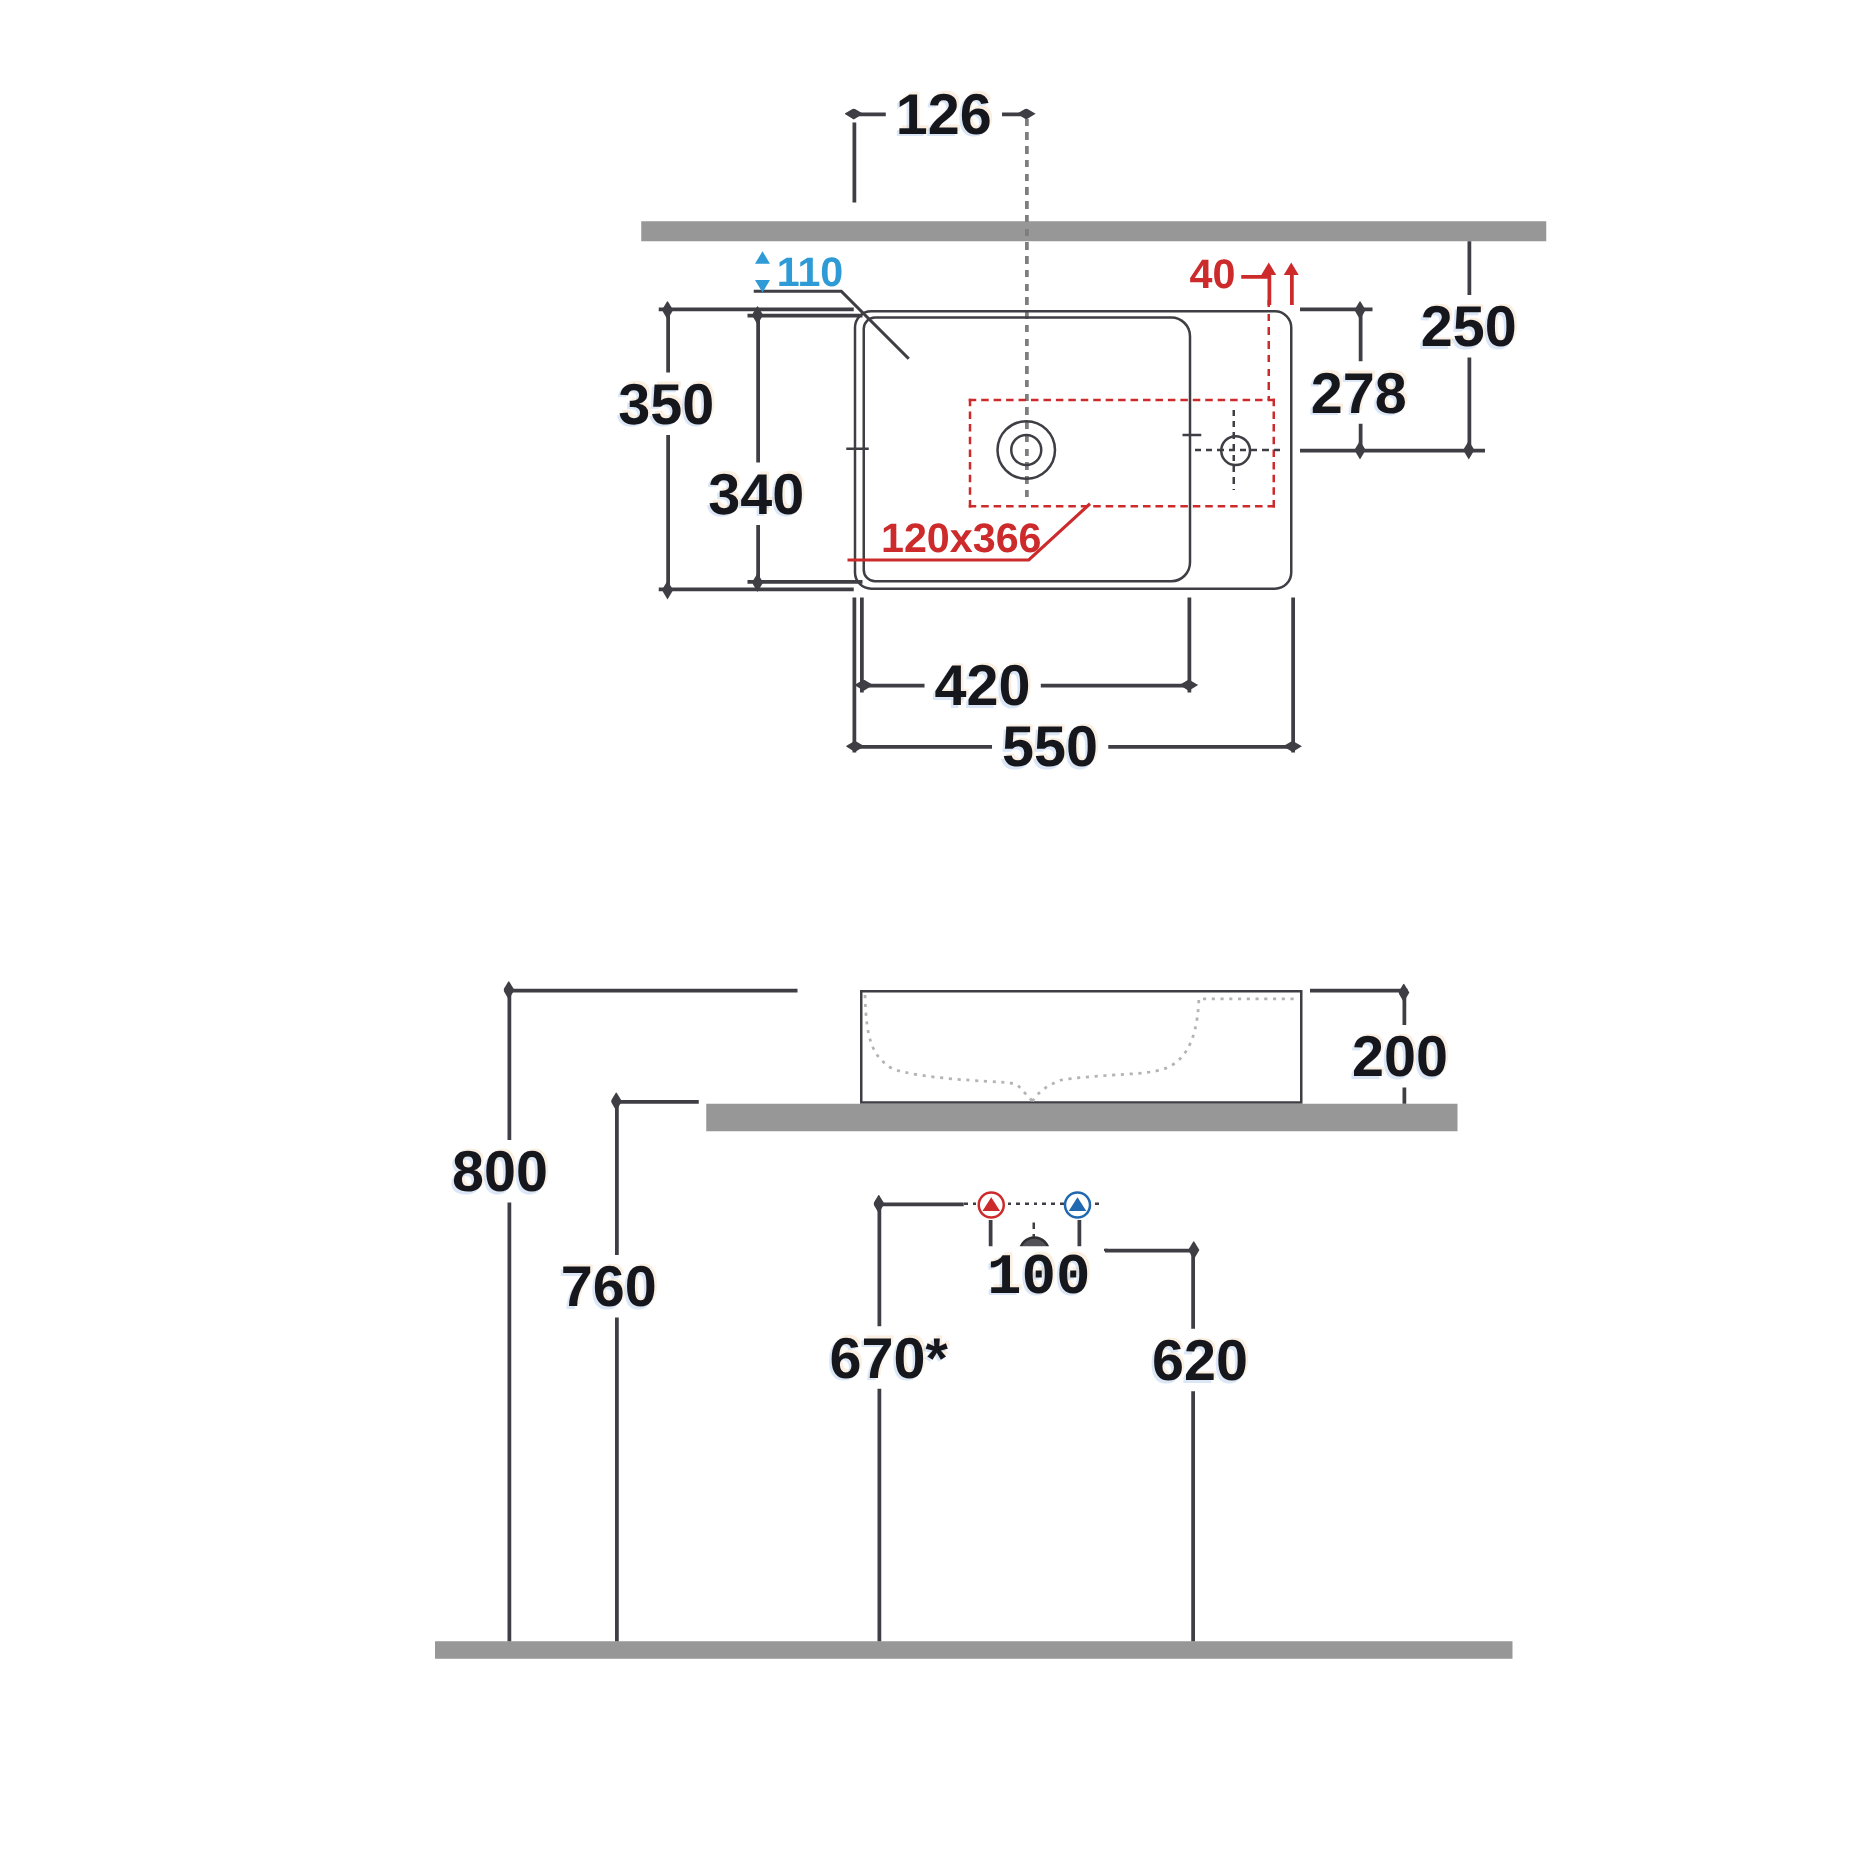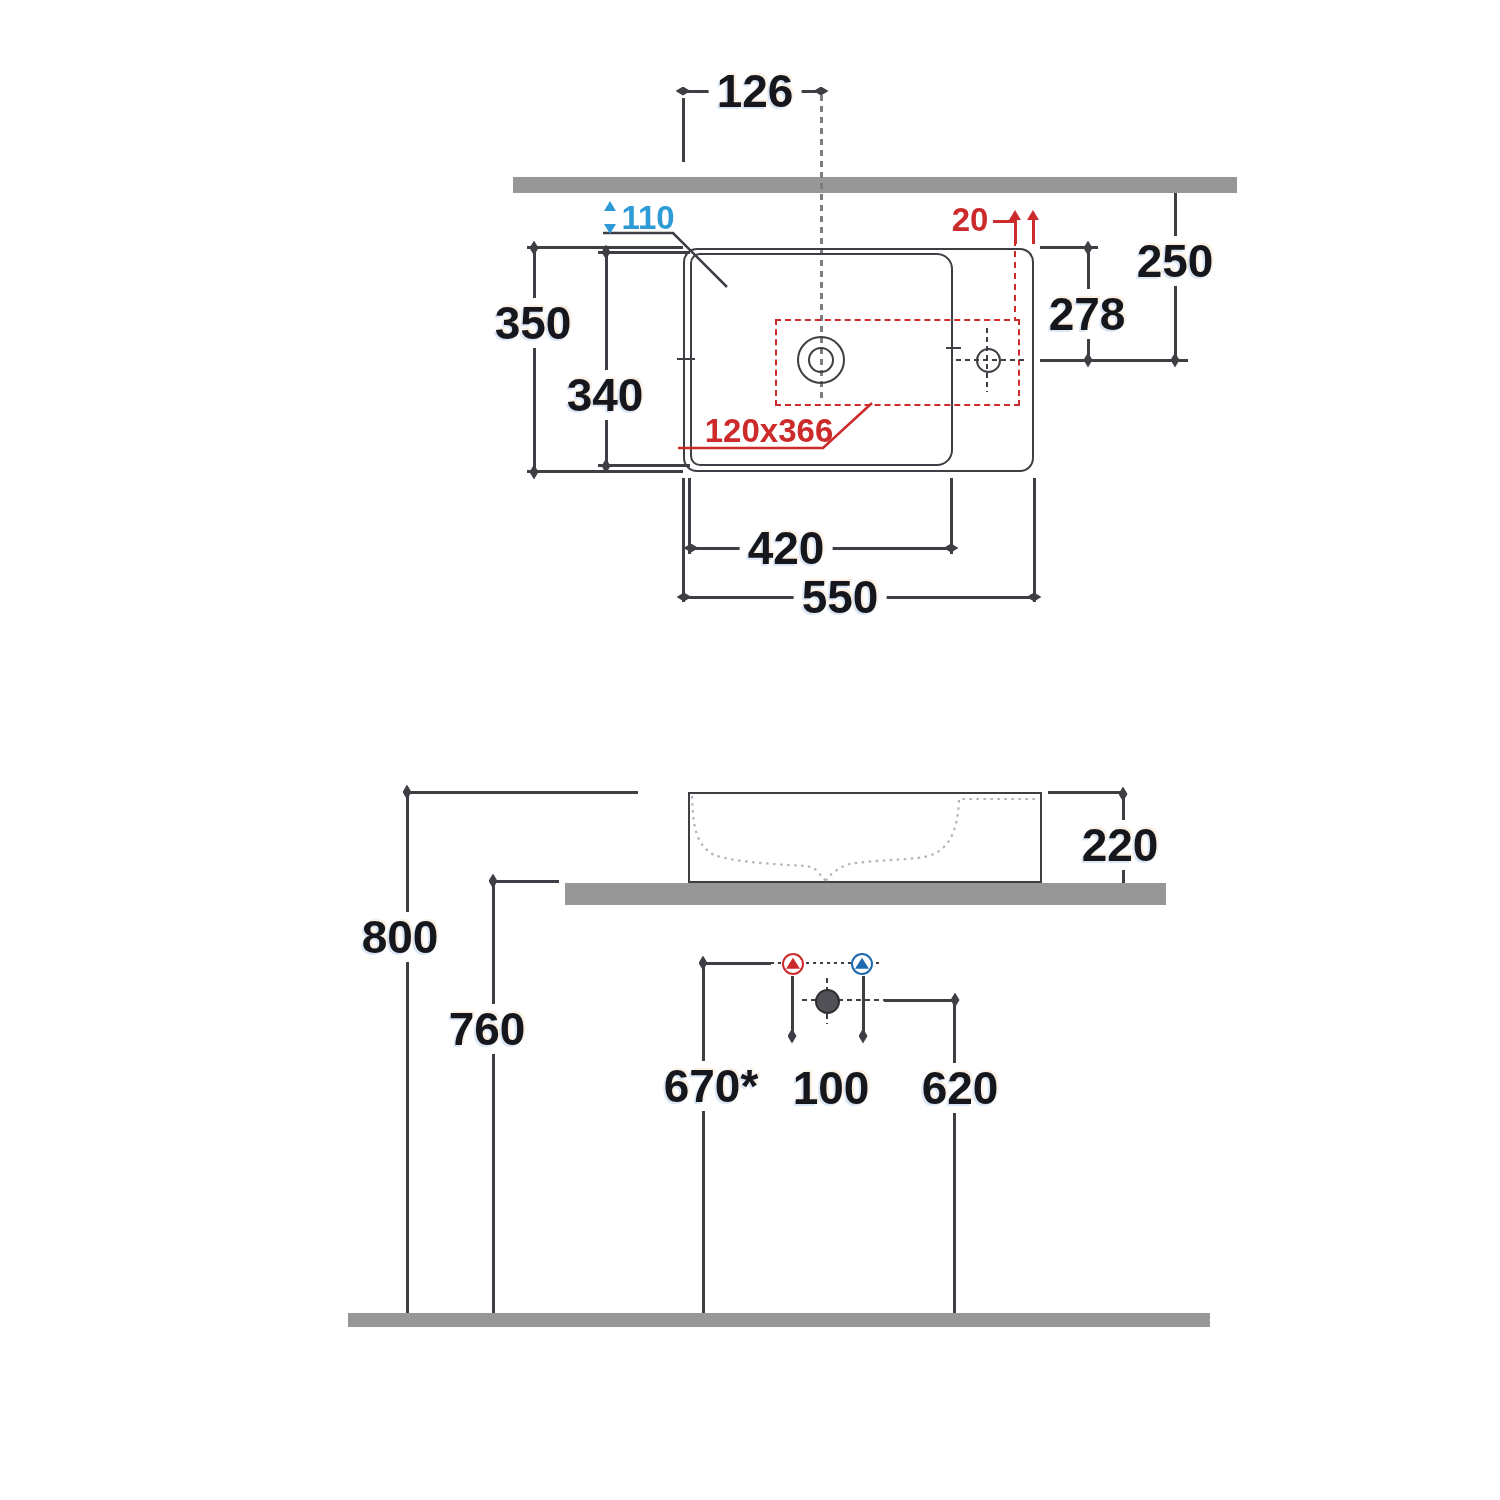--- a/index.html
+++ b/index.html
@@ -164,29 +164,29 @@
     <path class="sprof" d="M692,796 C693,830 697,845 714,855 C736,863 790,865 807,866 L814,868 L826,881 M826,881 C830,874 838,868 849,864 C873,860 908,860 924,857 C946,853 957,836 959,802 L959,799 L1037,799"></path>
   </svg>
 
   <div style="position:absolute;left:604px;top:201px;width:13px;height:33px;">
     <div class="uarr" style="left:0;top:0;"></div>
     <div class="darr" style="left:0;top:23px;"></div>
   </div>
 
   <div class="lb" style="left:755px;top:91px;">126</div>
   <div class="lb sm blue" style="left:648px;top:217px;">110</div>
-  <div class="lb sm red" style="left:970px;top:219px;">20</div>
+  <div class="lb sm red" style="left:970px;top:219px;">40</div>
   <div class="lb" style="left:1175px;top:261px;">250</div>
   <div class="lb" style="left:1087px;top:314px;">278</div>
   <div class="lb" style="left:533px;top:323px;">350</div>
   <div class="lb" style="left:605px;top:395px;">340</div>
   <div class="lb sm red" style="left:769px;top:430px;">120x366</div>
   <div class="lb" style="left:786px;top:548px;">420</div>
   <div class="lb" style="left:826px;top:597px;margin-left:14px;">550</div>
 
-  <div class="lb" style="left:1120px;top:845px;">220</div>
+  <div class="lb" style="left:1120px;top:845px;">200</div>
   <div class="lb" style="left:400px;top:937px;">800</div>
   <div class="lb" style="left:487px;top:1029px;">760</div>
   <div class="lb" style="left:711px;top:1086px;">670*</div>
-  <div class="lb" style="left:831px;top:1088px;">100</div>
+  <div class="lb" style="left:831px;top:1022px;font-family:Liberation Mono, monospace;">100</div>
   <div class="lb" style="left:960px;top:1088px;">620</div>
 
 </div>
 
 </body></html>

